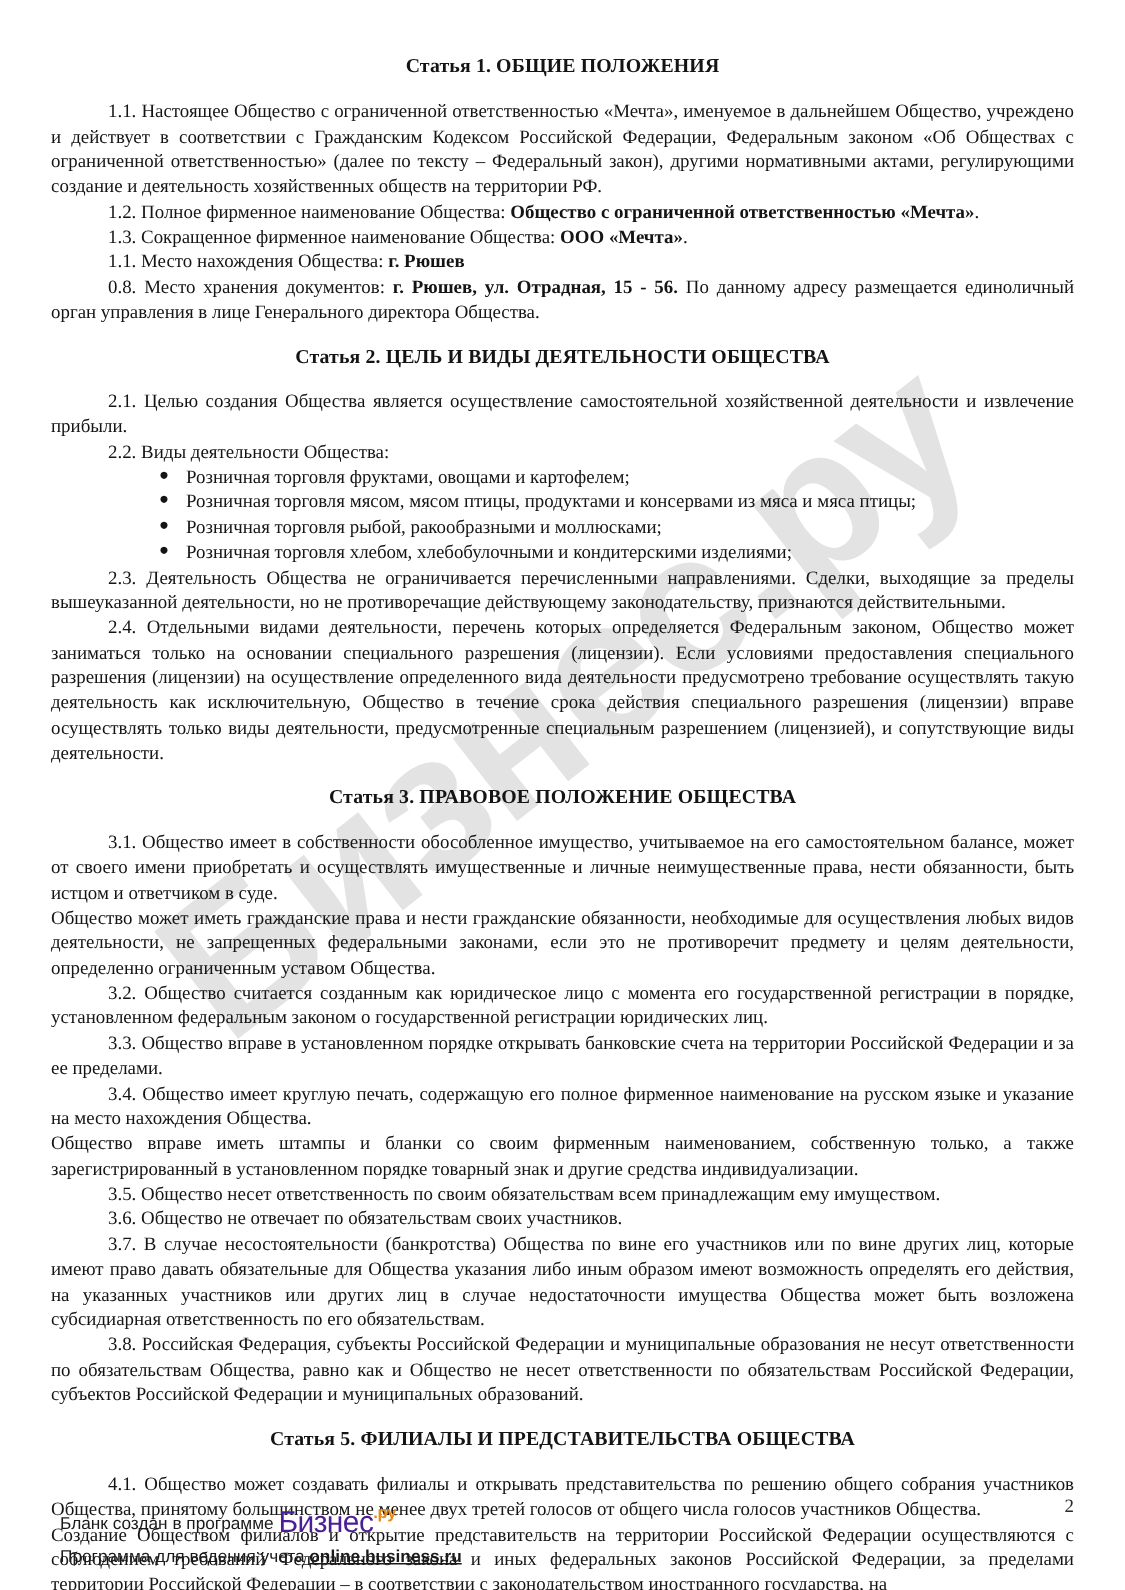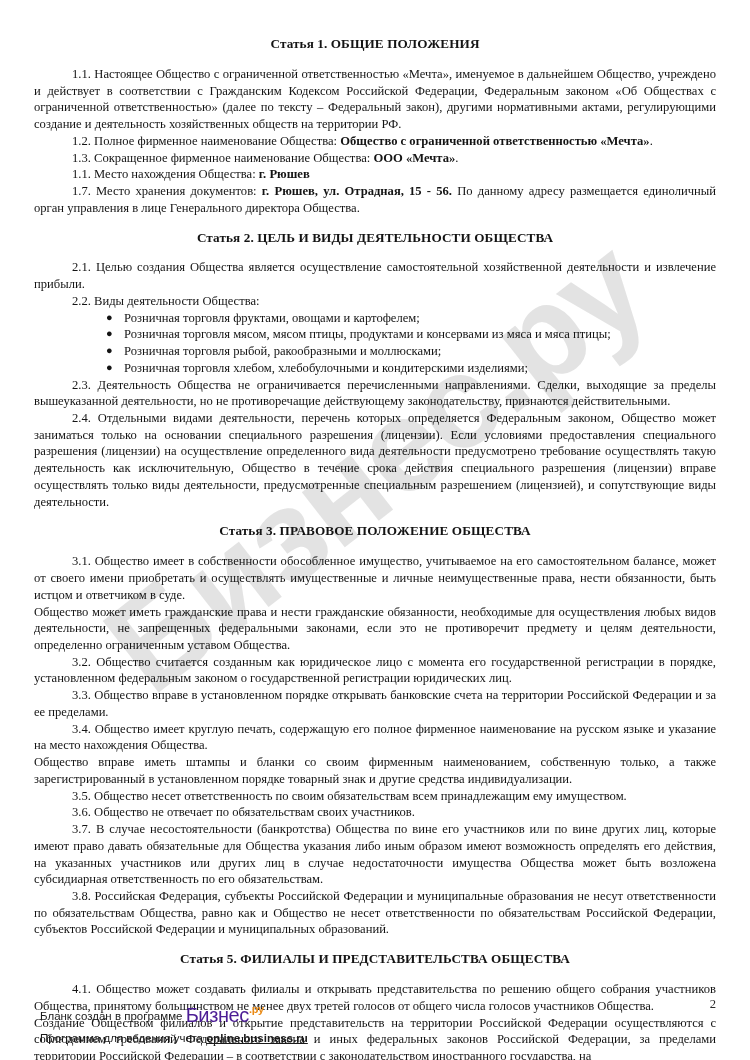--- a/index.html
+++ b/index.html
@@ -170,21 +170,21 @@
 
     <p class="para">
       <span>1.3. Сокращенное фирменное наименование Общества: </span><b class="b">ООО «Мечта»</b><span>.</span>
     </p>
 
     <p class="para">
       <span>1.1. Место нахождения Общества: </span><b class="b">г. Рюшев</b><span></span>
     </p>
 
     <p class="para">
-      <span>1.7. Место хранения документов: </span><b class="b">г. Рюшев, ул. Отрадная, 15 - 56.</b><span> По данному адресу размещается единоличный орган управления в лице Генерального директора Общества.</span>
+      <span>0.8. Место хранения документов: </span><b class="b">г. Рюшев, ул. Отрадная, 15 - 56.</b><span> По данному адресу размещается единоличный орган управления в лице Генерального директора Общества.</span>
     </p>
 
     <div class="gap-before-head"></div>
     <h2 class="article-head">Статья 2. ЦЕЛЬ И ВИДЫ ДЕЯТЕЛЬНОСТИ ОБЩЕСТВА</h2>
     <div class="gap-after-head"></div>
 
     <p class="para">2.1. Целью создания Общества является осуществление самостоятельной хозяйственной деятельности и извлечение прибыли.</p>
     <p class="para">2.2.    Виды деятельности Общества:</p>
 
     <ul class="biz-list">

